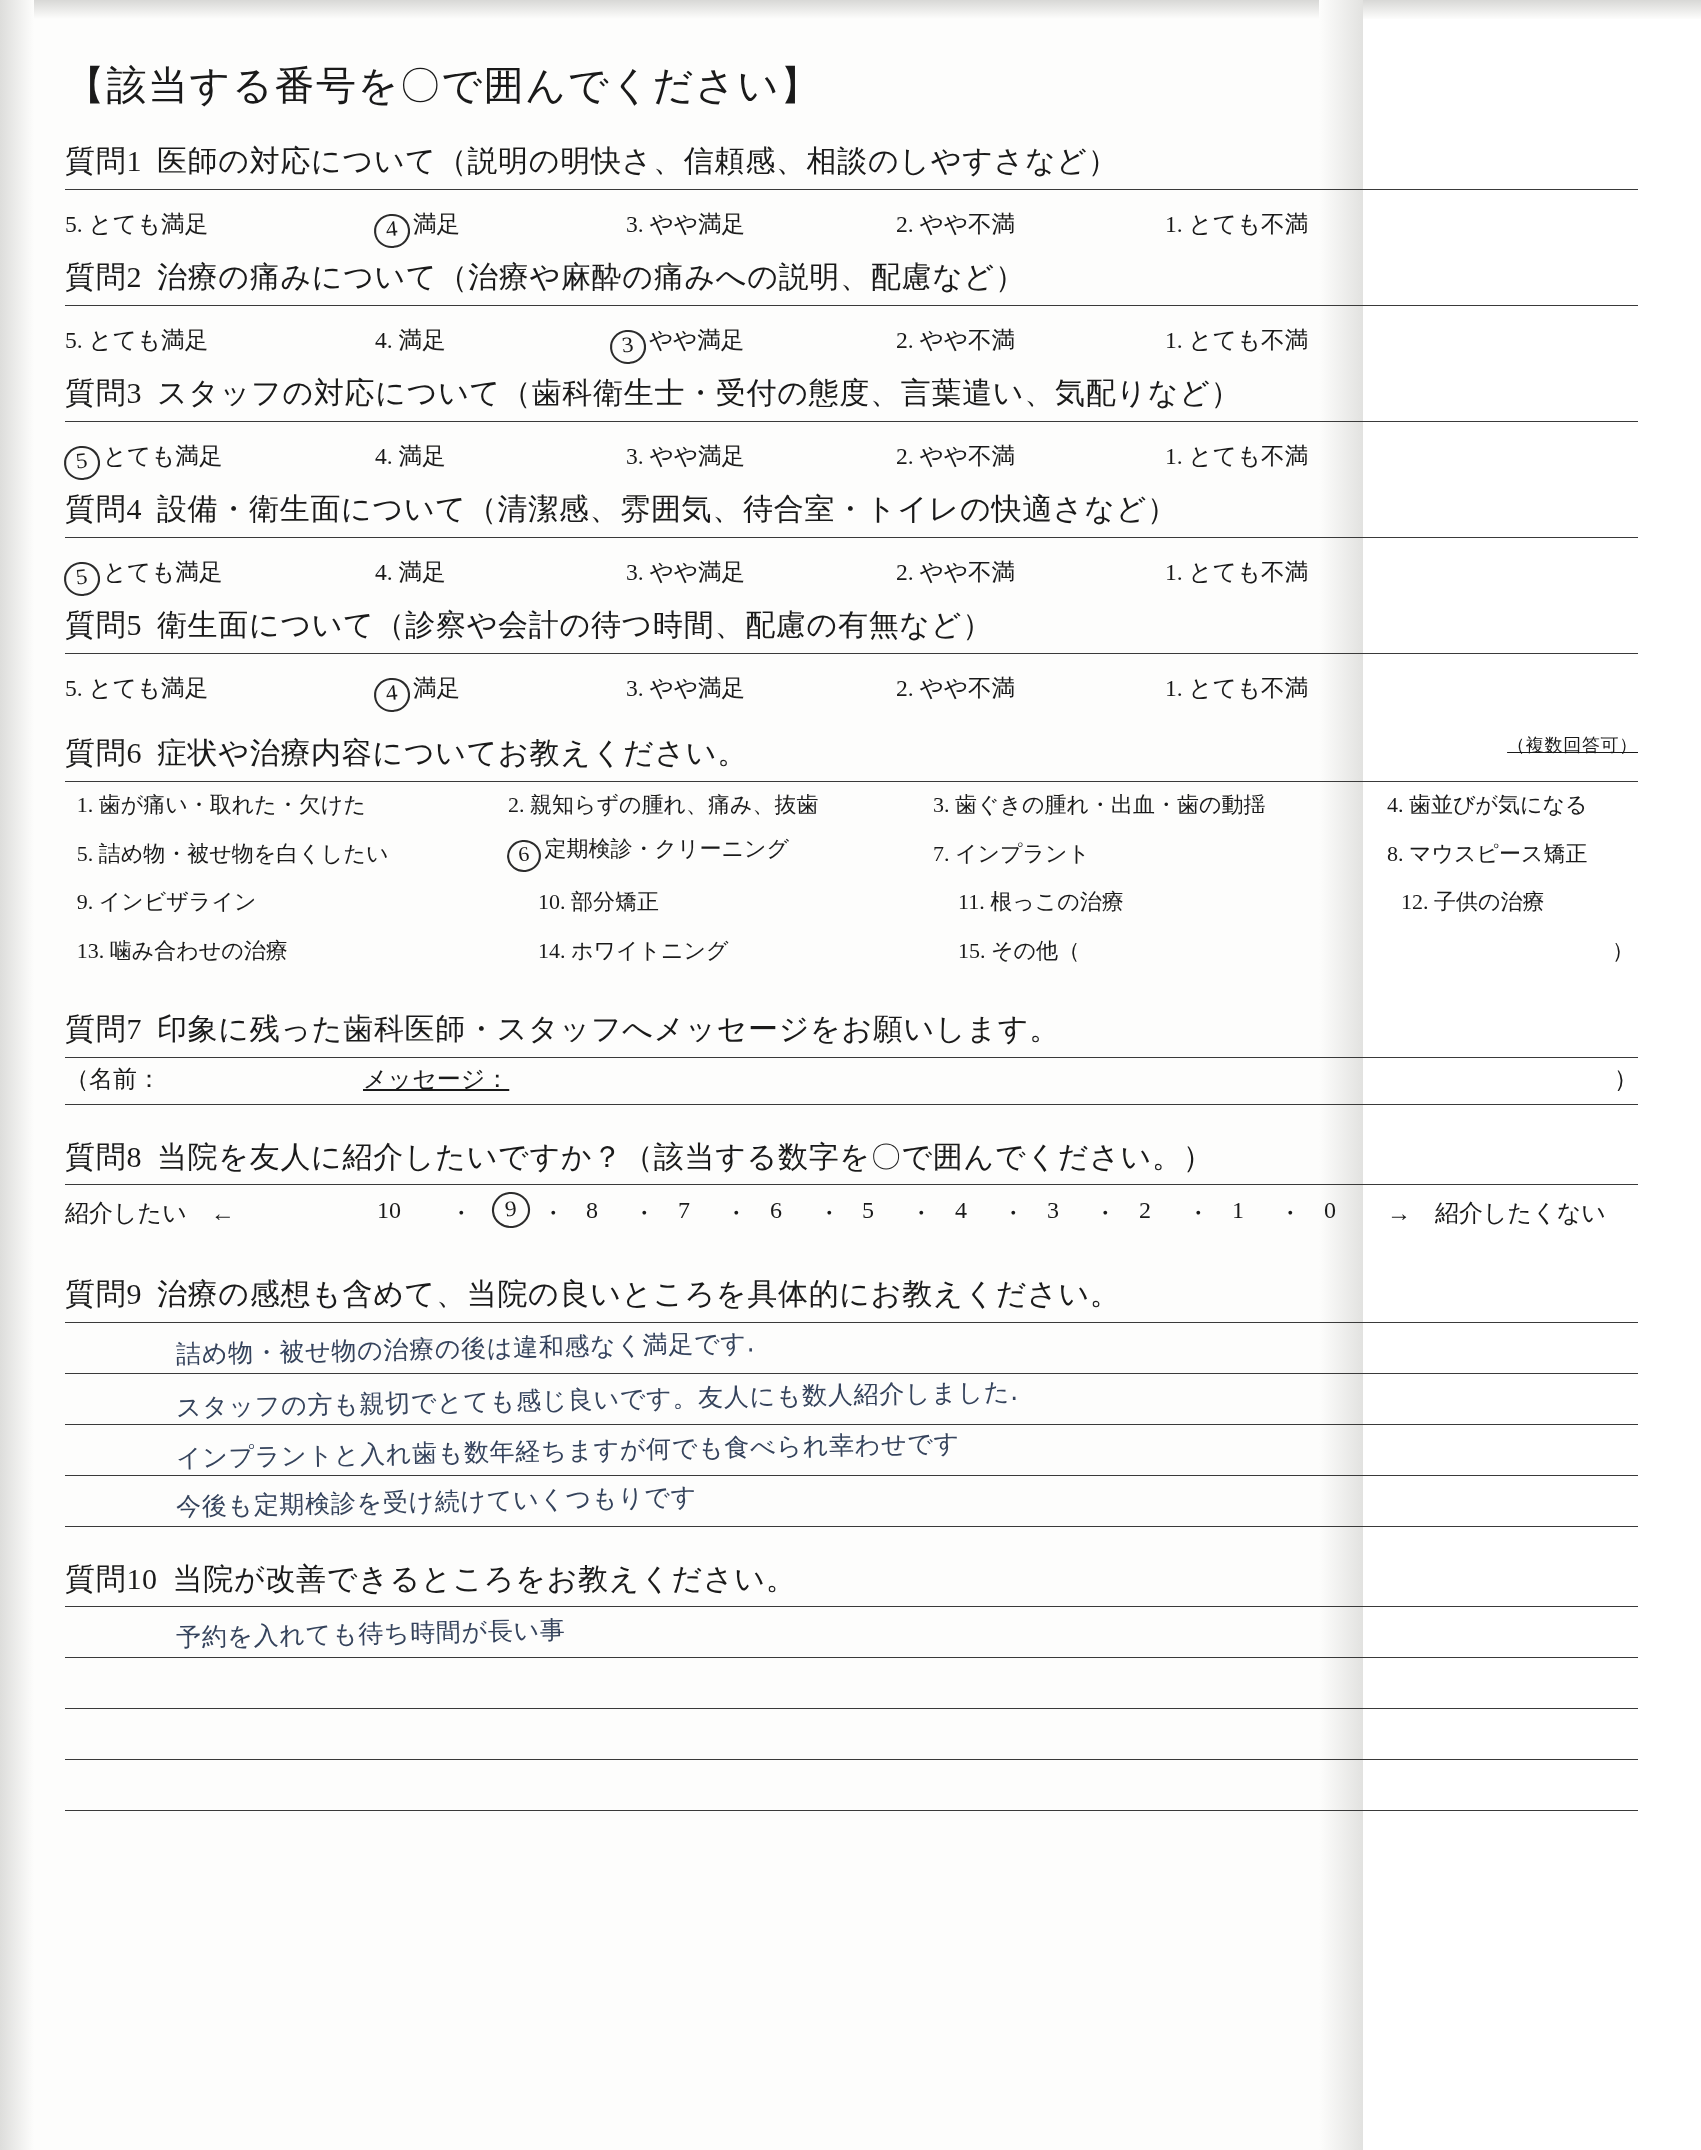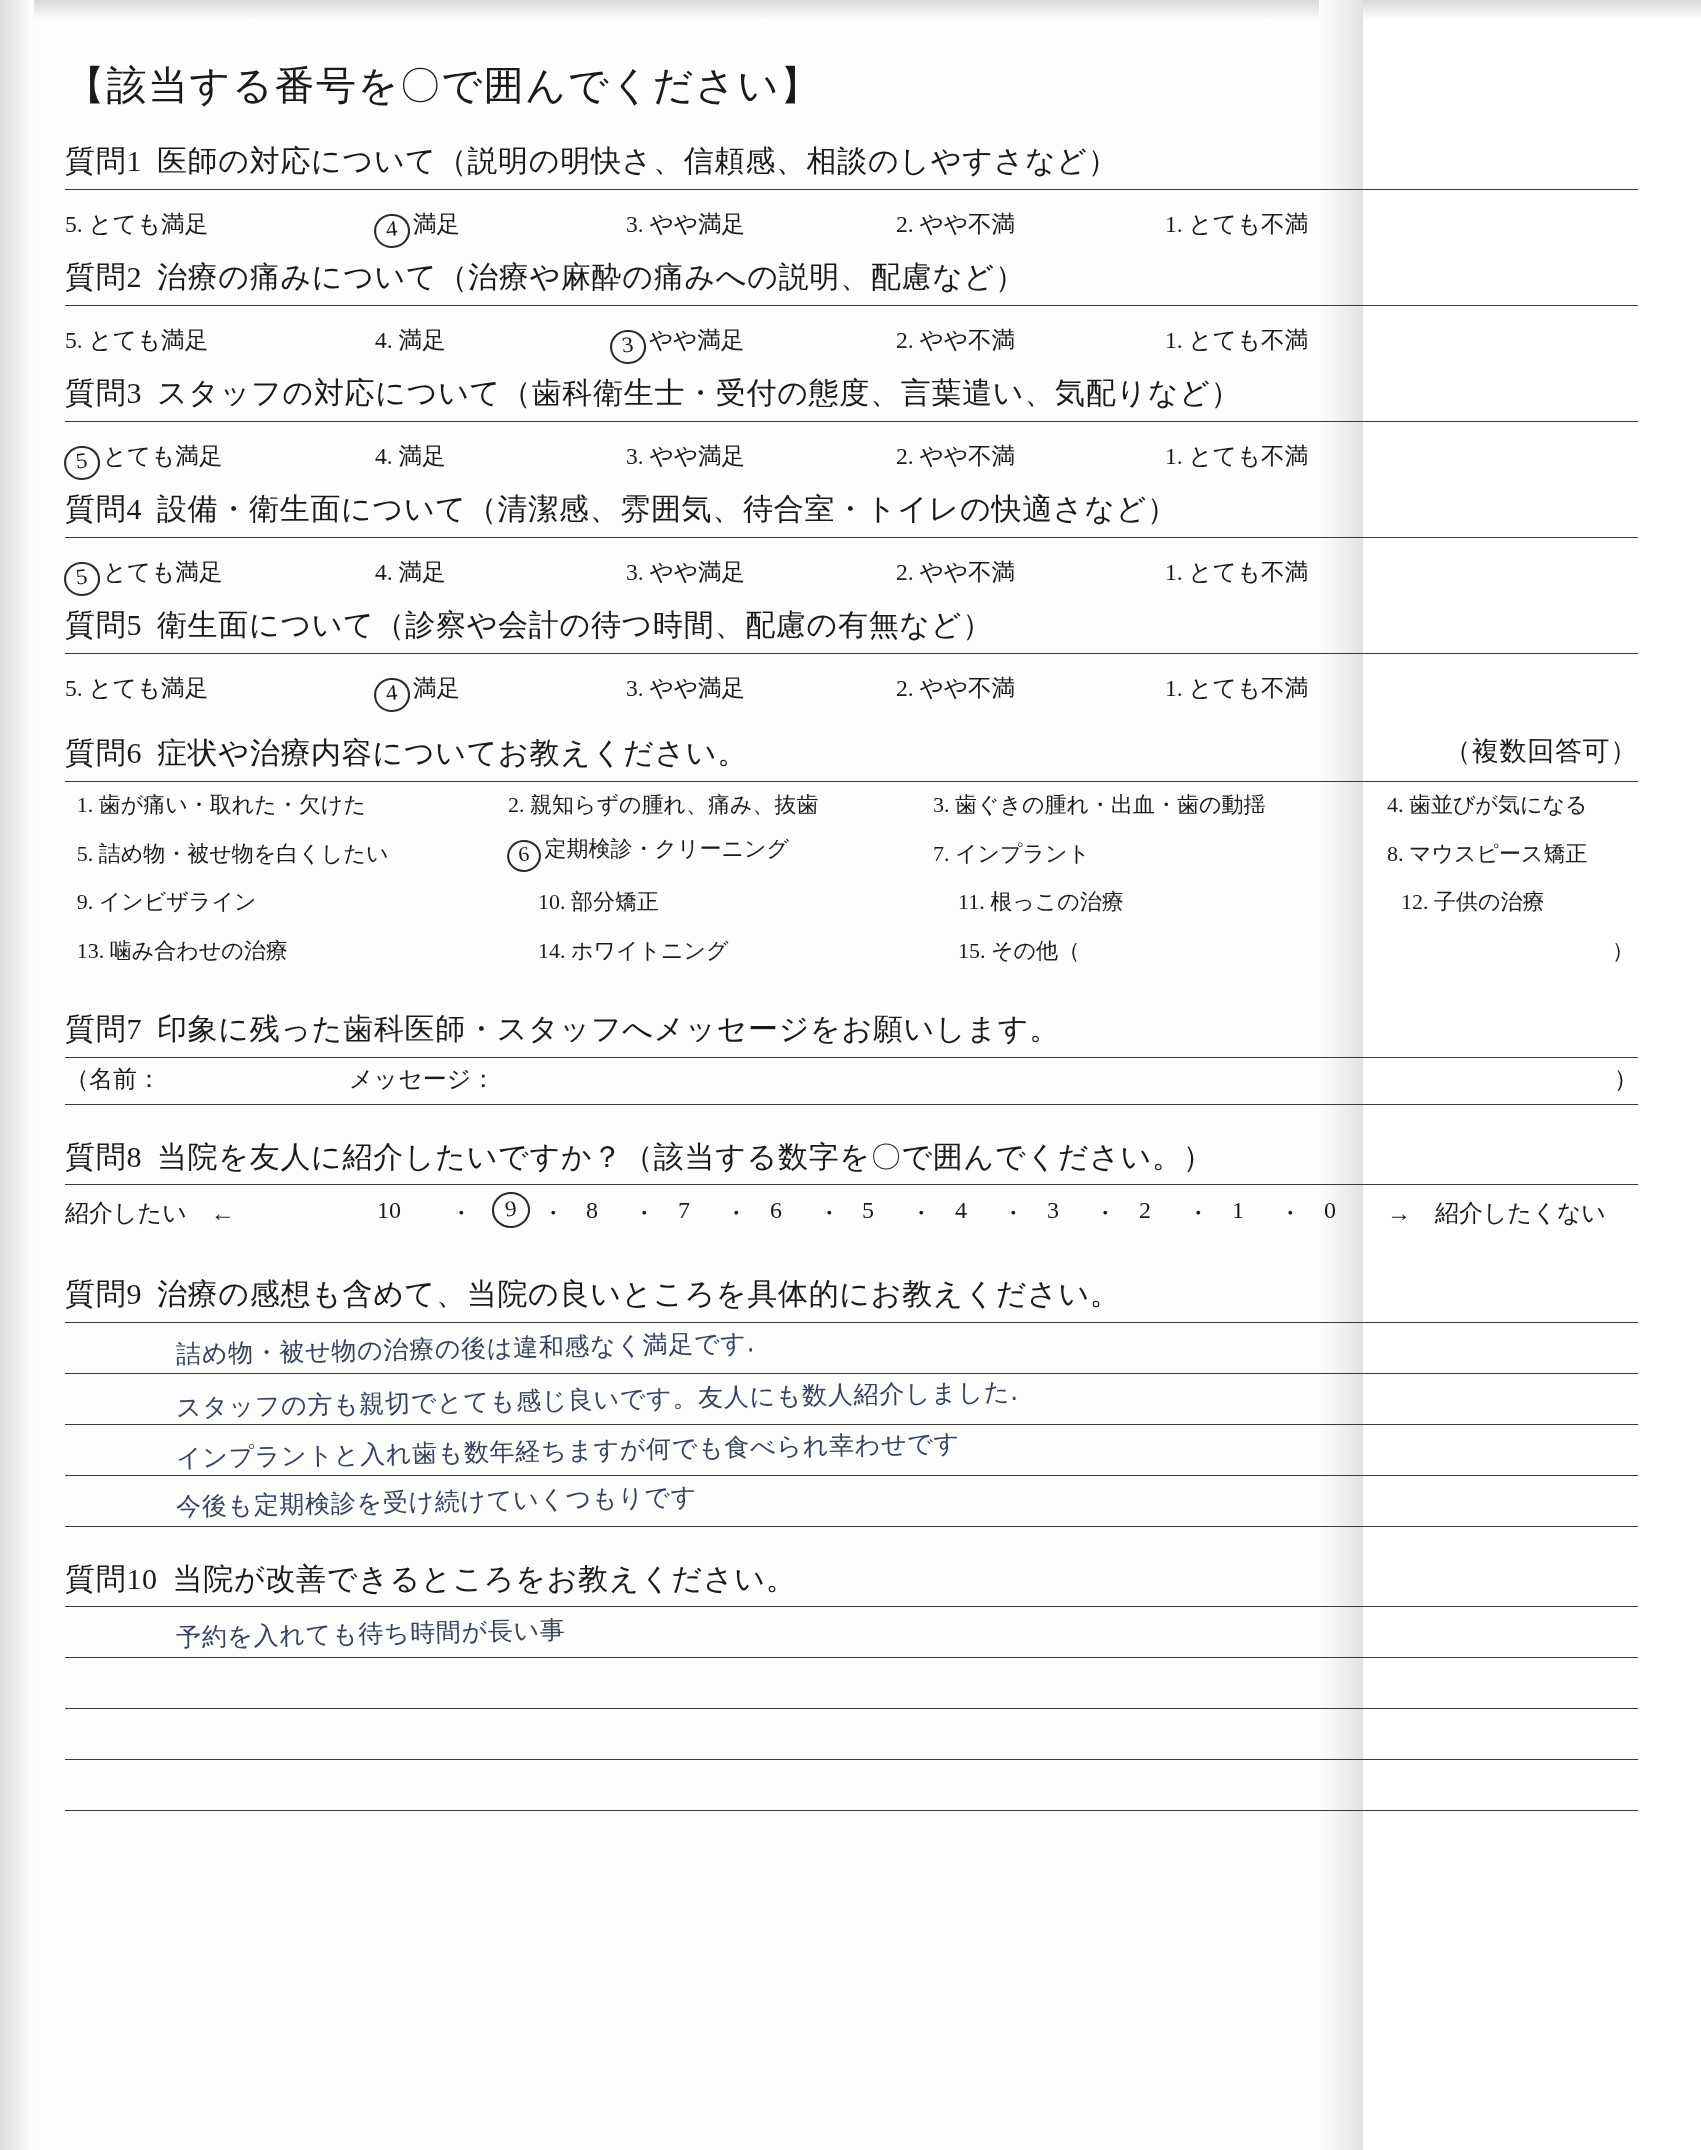--- a/index.html
+++ b/index.html
@@ -89,22 +89,23 @@
     position: relative;
     margin-top: 8.9px;
     font-size: 22px;
   }
   .opt {
     position: absolute;
     white-space: nowrap;
   }
   .note-right {
     float: right;
-    font-size: 27px;
+    font-size: 18px;
     letter-spacing: 0.7px;
+    text-decoration: underline;
   }
   .name-row {
     position: relative;
     font-size: 24px;
     height: 46px;
   }
   .name-row span { position: absolute; top: 5.9px; }
   .nps-row {
     position: relative;
     height: 49px;
@@ -242,21 +243,21 @@
       </div>
     </div>
 
     <div class="q-block" style="margin-top:26.6px;">
       <div class="q-head">
         <span class="qlabel">質問7</span><span>印象に残った歯科医師・スタッフへメッセージをお願いします。</span>
       </div>
       <div class="rule"></div>
       <div class="name-row">
         <span style="left:0px;">（名前：</span>
-        <span style="left:284px;">メッセージ：</span>
+        <span style="left:298px;text-decoration:underline;">メッセージ：</span>
         <span style="right:0px;">）</span>
       </div>
       <div class="rule"></div>
     </div>
 
     <div class="q-block" style="margin-top:32px;">
       <div class="q-head">
         <span class="qlabel">質問8</span><span>当院を友人に紹介したいですか？（該当する数字を〇で囲んでください。）</span>
       </div>
       <div class="rule"></div>

